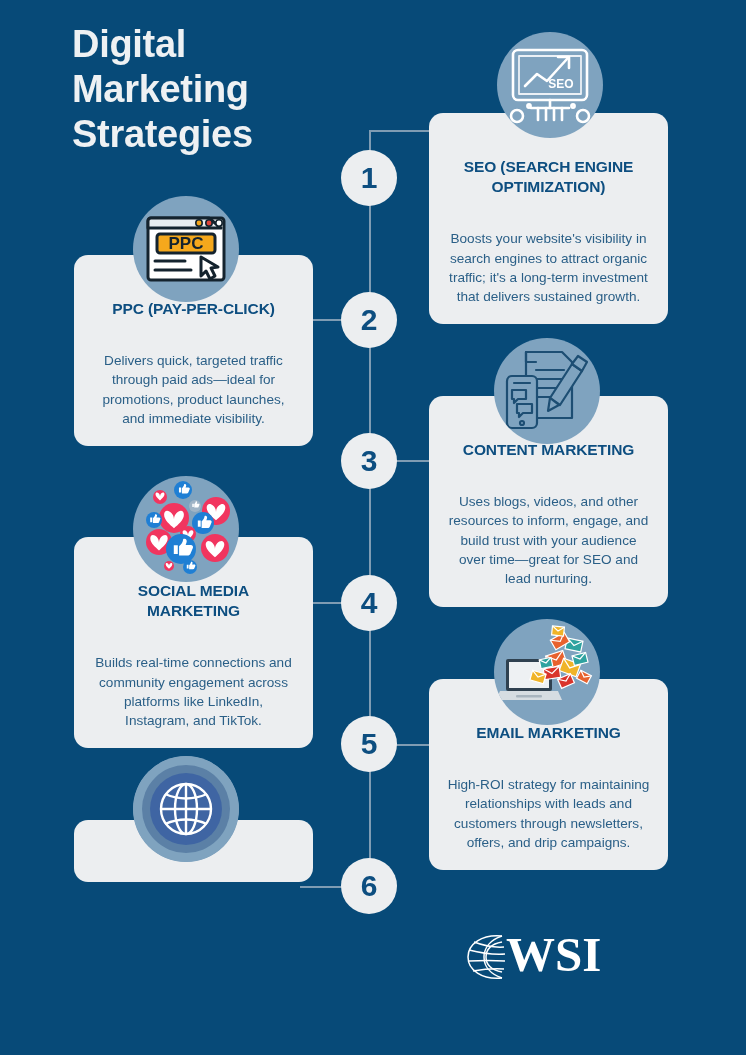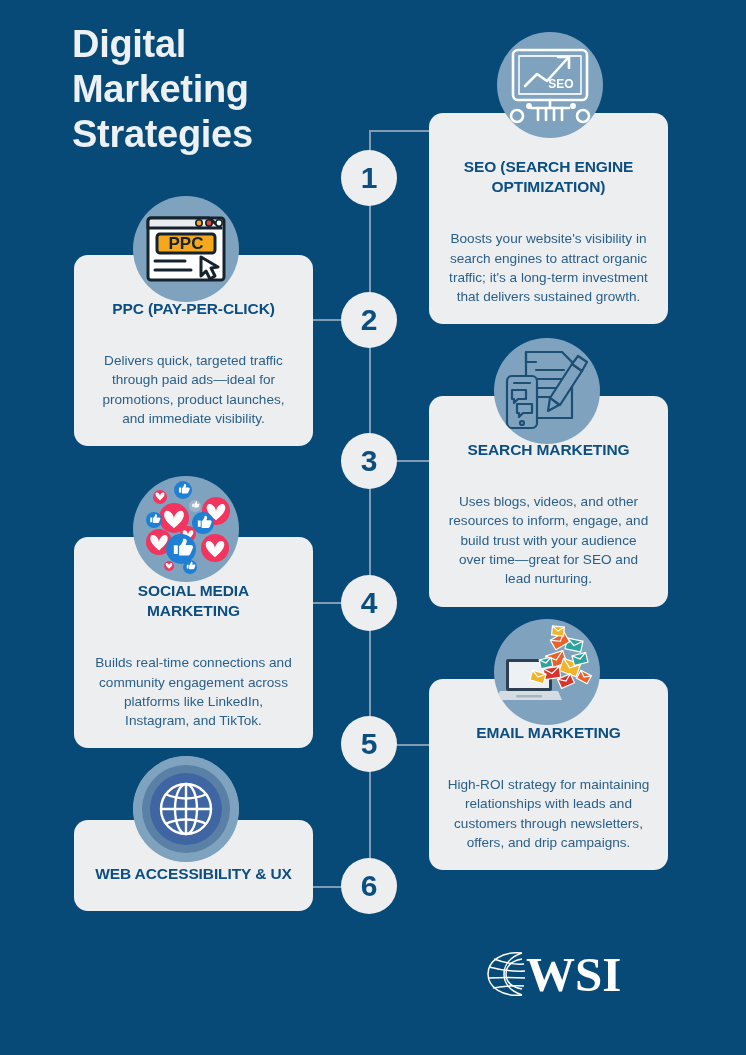--- a/index.html
+++ b/index.html
@@ -118,28 +118,26 @@
     display: flex;
     align-items: center;
     justify-content: center;
     overflow: hidden;
   }
   .icon-circle svg { display: block; }
 
   
   .wsi-logo {
     position: absolute;
-    left: 484px;
+    left: 464px;
     top: 930px;
     width: 160px;
     height: 64px;
     display: flex;
-    align-items: center;
     z-index: 5;
-    margin-top: 12px;
   }
   .wsi-word {
     font-family: "Liberation Serif", serif;
     font-size: 49px;
     font-weight: bold;
     color: #ffffff;
     letter-spacing: 0px;
     line-height: 1;
     margin-left: -4px;
   }
@@ -172,36 +170,35 @@
     <div class="card-title">SEO (SEARCH ENGINE OPTIMIZATION)</div>
     <div class="card-body">Boosts your website's visibility in search engines to attract organic traffic; it's a long-term investment that delivers sustained growth.</div>
   </div>
 
   <div class="card left" style="top:255px;text-align:center;">
     <div class="card-title">PPC (PAY-PER-CLICK)</div>
     <div class="card-body">Delivers quick, targeted traffic through paid ads—ideal for promotions, product launches, and immediate visibility.</div>
   </div>
 
   <div class="card right" style="top:396px;">
-    <div class="card-title">SEARCH MARKETING</div>
+    <div class="card-title">CONTENT MARKETING</div>
     <div class="card-body">Uses blogs, videos, and other resources to inform, engage, and build trust with your audience over time—great for SEO and lead nurturing.</div>
   </div>
 
   <div class="card left" style="top:537px;">
     <div class="card-title">SOCIAL MEDIA MARKETING</div>
     <div class="card-body">Builds real-time connections and community engagement across platforms like LinkedIn, Instagram, and TikTok.</div>
   </div>
 
   <div class="card right" style="top:679px;padding-left:17px;">
     <div class="card-title">EMAIL MARKETING</div>
     <div class="card-body">High-ROI strategy for maintaining relationships with leads and customers through newsletters, offers, and drip campaigns.</div>
   </div>
 
   <div class="card left" style="top:820px;">
-    <div class="card-title">WEB ACCESSIBILITY &amp; UX</div>
   </div>
 
   <div class="num-badge" style="left:341px; top:150px;">1</div>
   <div class="num-badge" style="left:341px; top:292px;">2</div>
   <div class="num-badge" style="left:341px; top:433px;">3</div>
   <div class="num-badge" style="left:341px; top:575px;">4</div>
   <div class="num-badge" style="left:341px; top:716px;">5</div>
   <div class="num-badge" style="left:341px; top:858px;">6</div>
 
   <div class="icon-circle" style="left:133px; top:196px;">

